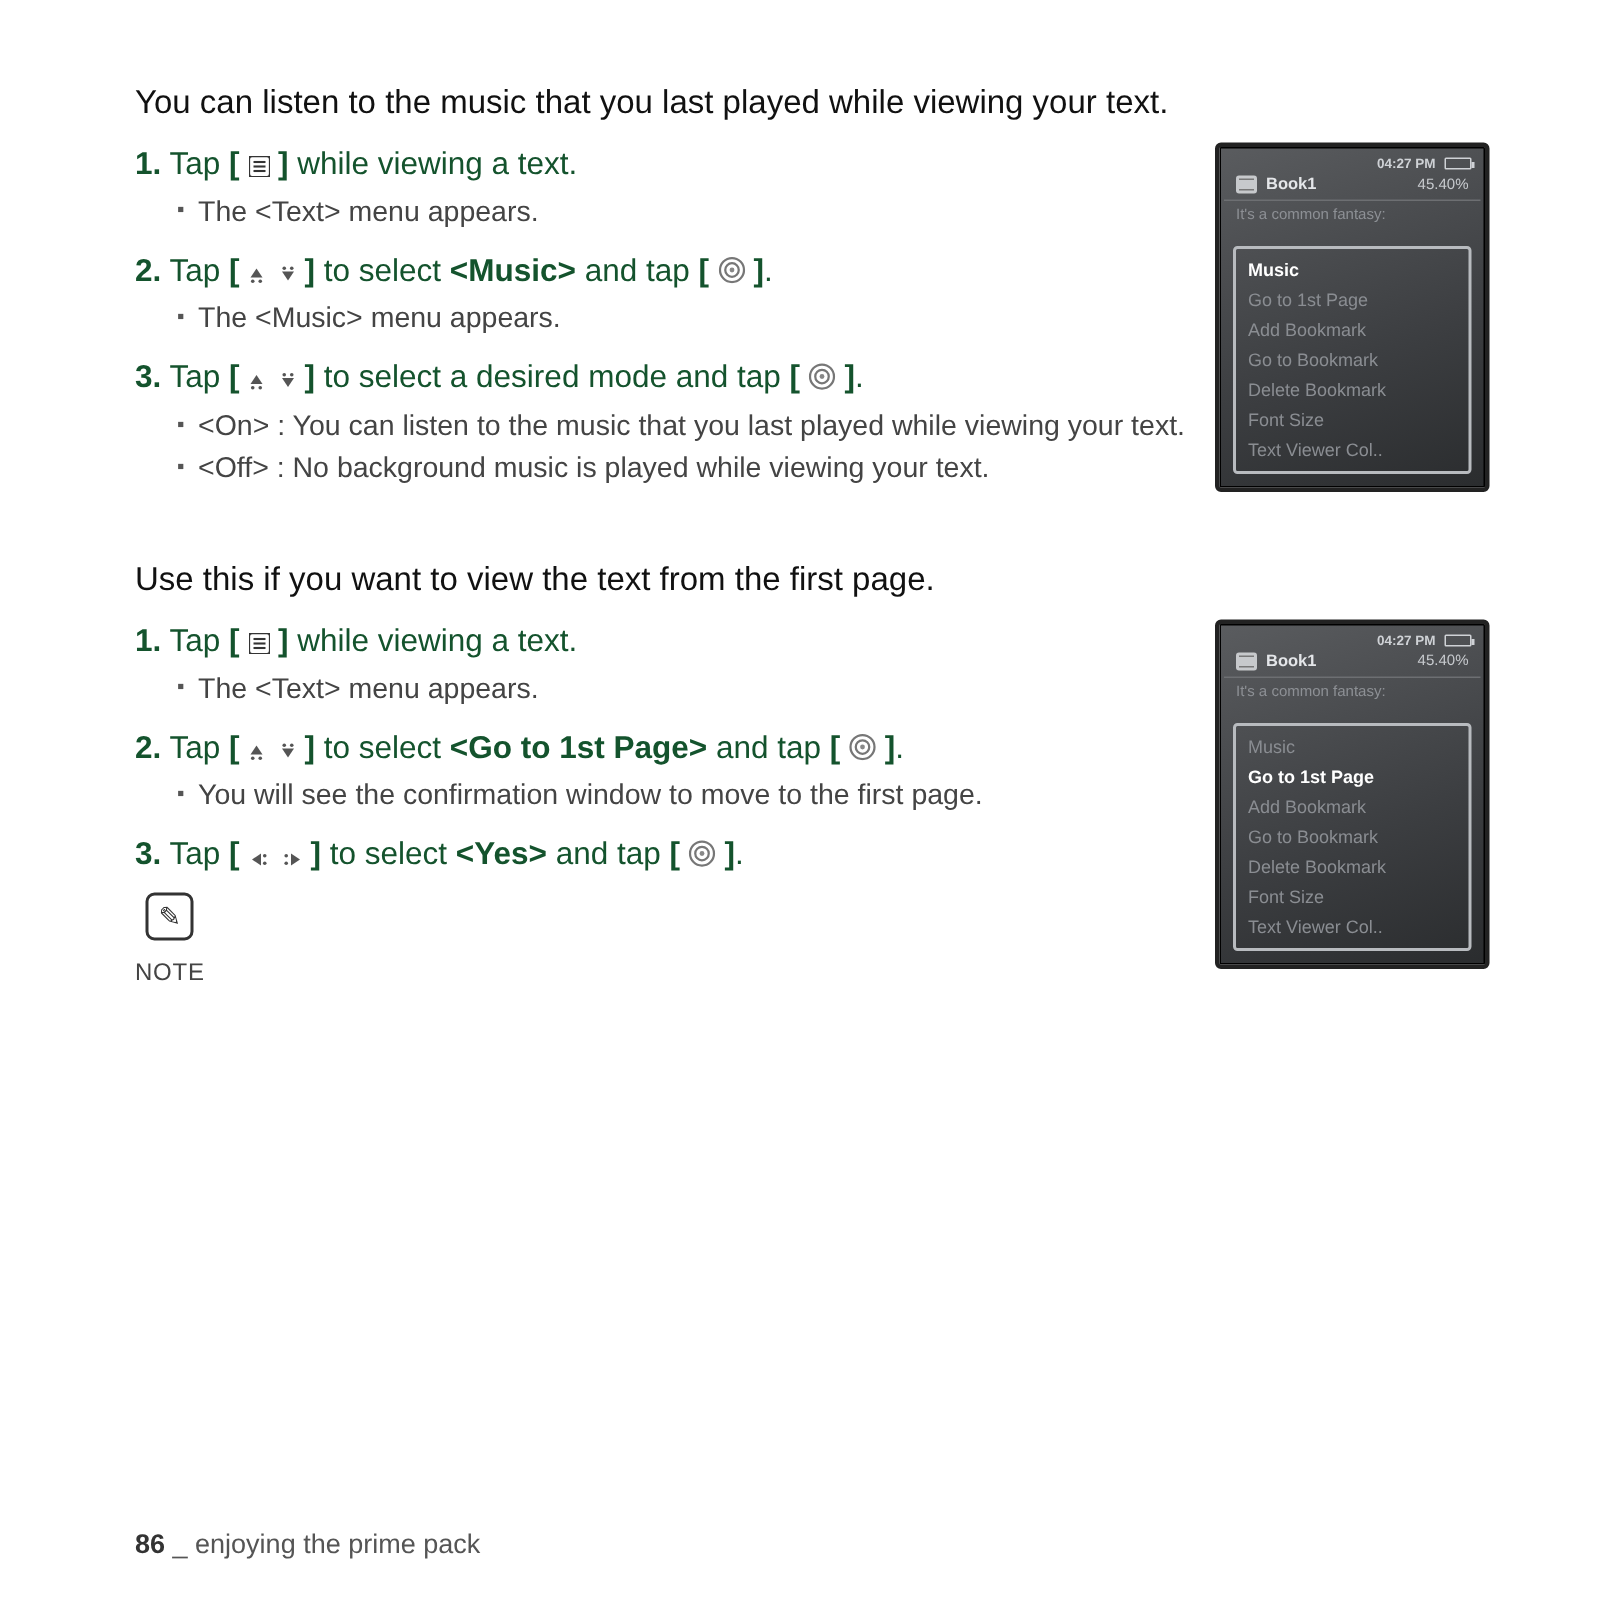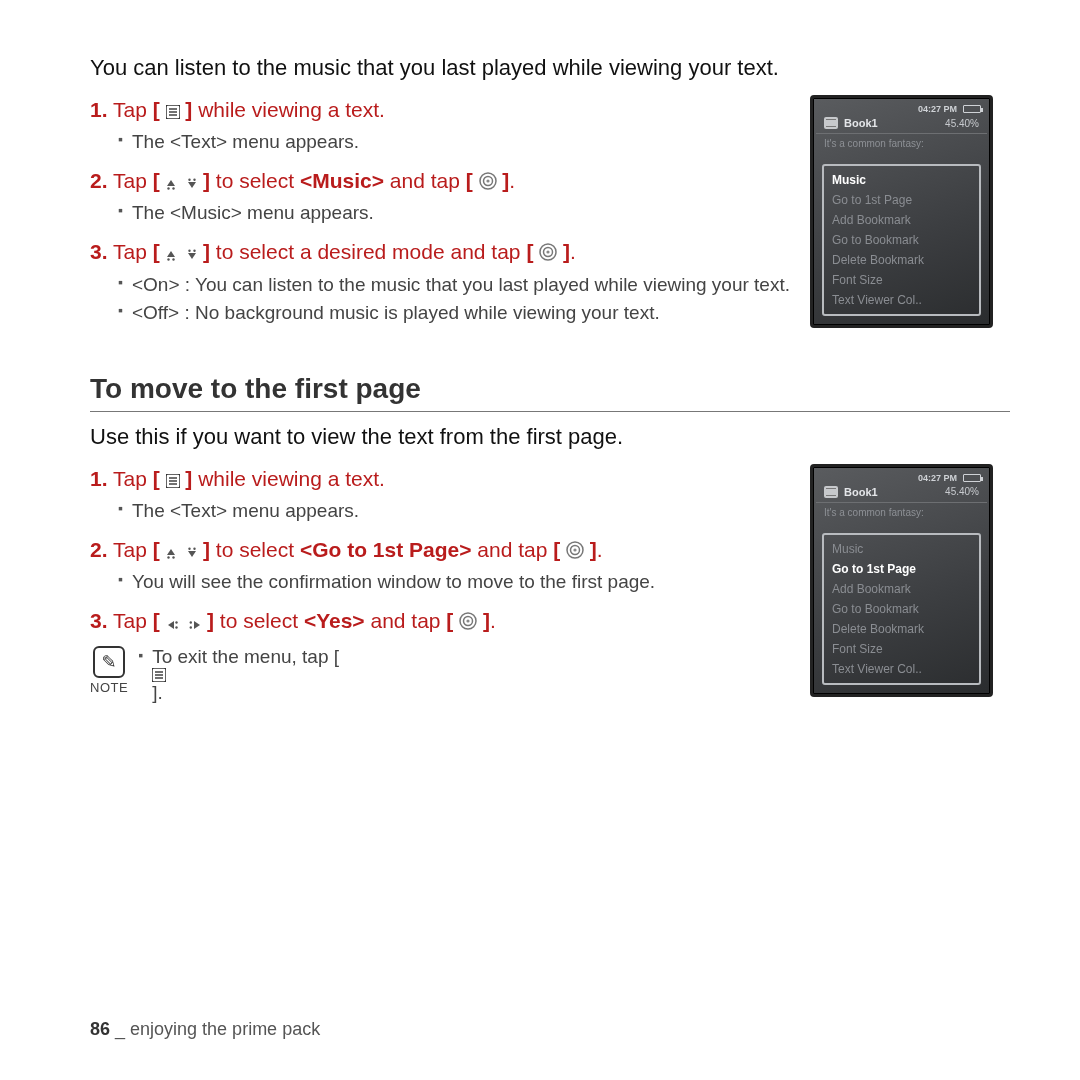--- a/index.html
+++ b/index.html
@@ -7,31 +7,31 @@
   .page { padding: 55px 70px 10px 90px; position: relative; height: 100%; }
   h1 { font-size: 34px; font-weight: 700; letter-spacing: 0.5px; margin-bottom: 22px; }
   h2 { font-size: 28px; font-weight: 700; border-bottom: 1.5px solid #777; padding-bottom: 6px; margin-bottom: 12px; color: #333; }
   .intro { font-size: 22px; margin-bottom: 14px; color: #111; }
   .section { margin-bottom: 36px; }
   .cols { display: flex; gap: 8px; }
   .steps-col { flex: 1 1 auto; padding-right: 6px; }
   .device-col { flex: 0 0 200px; }
   ol.steps { list-style: none; padding-left: 0; }
   ol.steps > li { margin-bottom: 6px; }
-  .step-line { font-size: 21px; line-height: 1.45; color:#b91c1c; }
+  .step-line { font-size: 21px; line-height: 1.45; color:#14532d; }
   .step-line .num { font-weight: 700; }
   .step-line .b { font-weight: 700; }
   .step-line .icon { display:inline-block; vertical-align:-2px; }
   ul.bullets { list-style: none; padding-left: 28px; margin-top: 4px; margin-bottom: 10px; }
   ul.bullets li { position: relative; font-size: 19px; color: #444; line-height: 1.4; padding-left: 14px; margin-bottom:2px;}
   ul.bullets li::before { content: "▪"; position: absolute; left: 0; top: 1px; color: #555; font-size: 14px; }
   .note-row { display: flex; align-items: flex-start; gap: 10px; margin-top: 10px; }
   .note-badge { display:flex; flex-direction:column; align-items:center; gap:2px; }
   .note-icon { width: 32px; height: 32px; border: 2px solid #333; border-radius: 6px; display:flex; align-items:center; justify-content:center; font-size:18px; color:#333;}
-  .note-label { font-size: 13px; letter-spacing:0.5px; color:#444; }
+  .note-label { font-size: 16px; letter-spacing:0.5px; color:#444;margin-top:11px; }
   .note-text li { list-style:none; position:relative; padding-left:14px; font-size:19px; color:#444; }
   .note-text li::before { content:"▪"; position:absolute; left:0; top:1px; color:#555; font-size:14px;}
   .footer { position: absolute; bottom: 40px; left: 90px; font-size: 18px; color:#555; }
   .footer .pg { font-weight: 700; color:#333; }
 
   
   .icon svg { display:block; }
 
   
   .device { width: 183px; border: 3px solid #222; border-radius: 4px; background: linear-gradient(160deg,#5a5c5f 0%, #3c3e41 60%, #2a2c2e 100%); padding: 3px; box-shadow: inset 0 0 0 1px #000; }
@@ -160,21 +160,20 @@
             <div class="menu-item">Delete Bookmark</div>
             <div class="menu-item">Font Size</div>
             <div class="menu-item">Text Viewer Col..</div>
           </div>
         </div>
       </div>
     </div>
   </div>
 
   <div class="section">
-    <h2>To move to the first page</h2>
     <p class="intro">Use this if you want to view the text from the first page.</p>
     <div class="cols">
       <div class="steps-col">
         <ol class="steps">
           <li>
             <div class="step-line">
               <span class="num b">1.</span><span> Tap </span><span class="b">[ <span class="icon"><svg width="14" height="14">
                       <use href="#i-menu"></use>
                     </svg></span> ]</span><span> while viewing a text.</span>
             </div>
@@ -206,27 +205,20 @@
                       <use href="#i-ok"></use>
                     </svg></span> ]</span><span>.</span>
             </div>
           </li>
         </ol>
         <div class="note-row">
           <div class="note-badge">
             <div class="note-icon">✎</div>
             <div class="note-label">NOTE</div>
           </div>
-          <ul class="note-text">
-            <li>
-              <span>To exit the menu, tap </span>[ <span class="icon"><svg width="14" height="14">
-                    <use href="#i-menu"></use>
-                  </svg></span> ]<span>.</span>
-            </li>
-          </ul>
         </div>
       </div>
       <div class="device-col">
         <div class="device">
           <div class="dev-status">
             <span class="dev-time">04:27 PM</span>
             <span class="dev-batt"><span class="fill"></span></span>
           </div>
           <div class="dev-title-row">
             <div class="dev-title-left">

